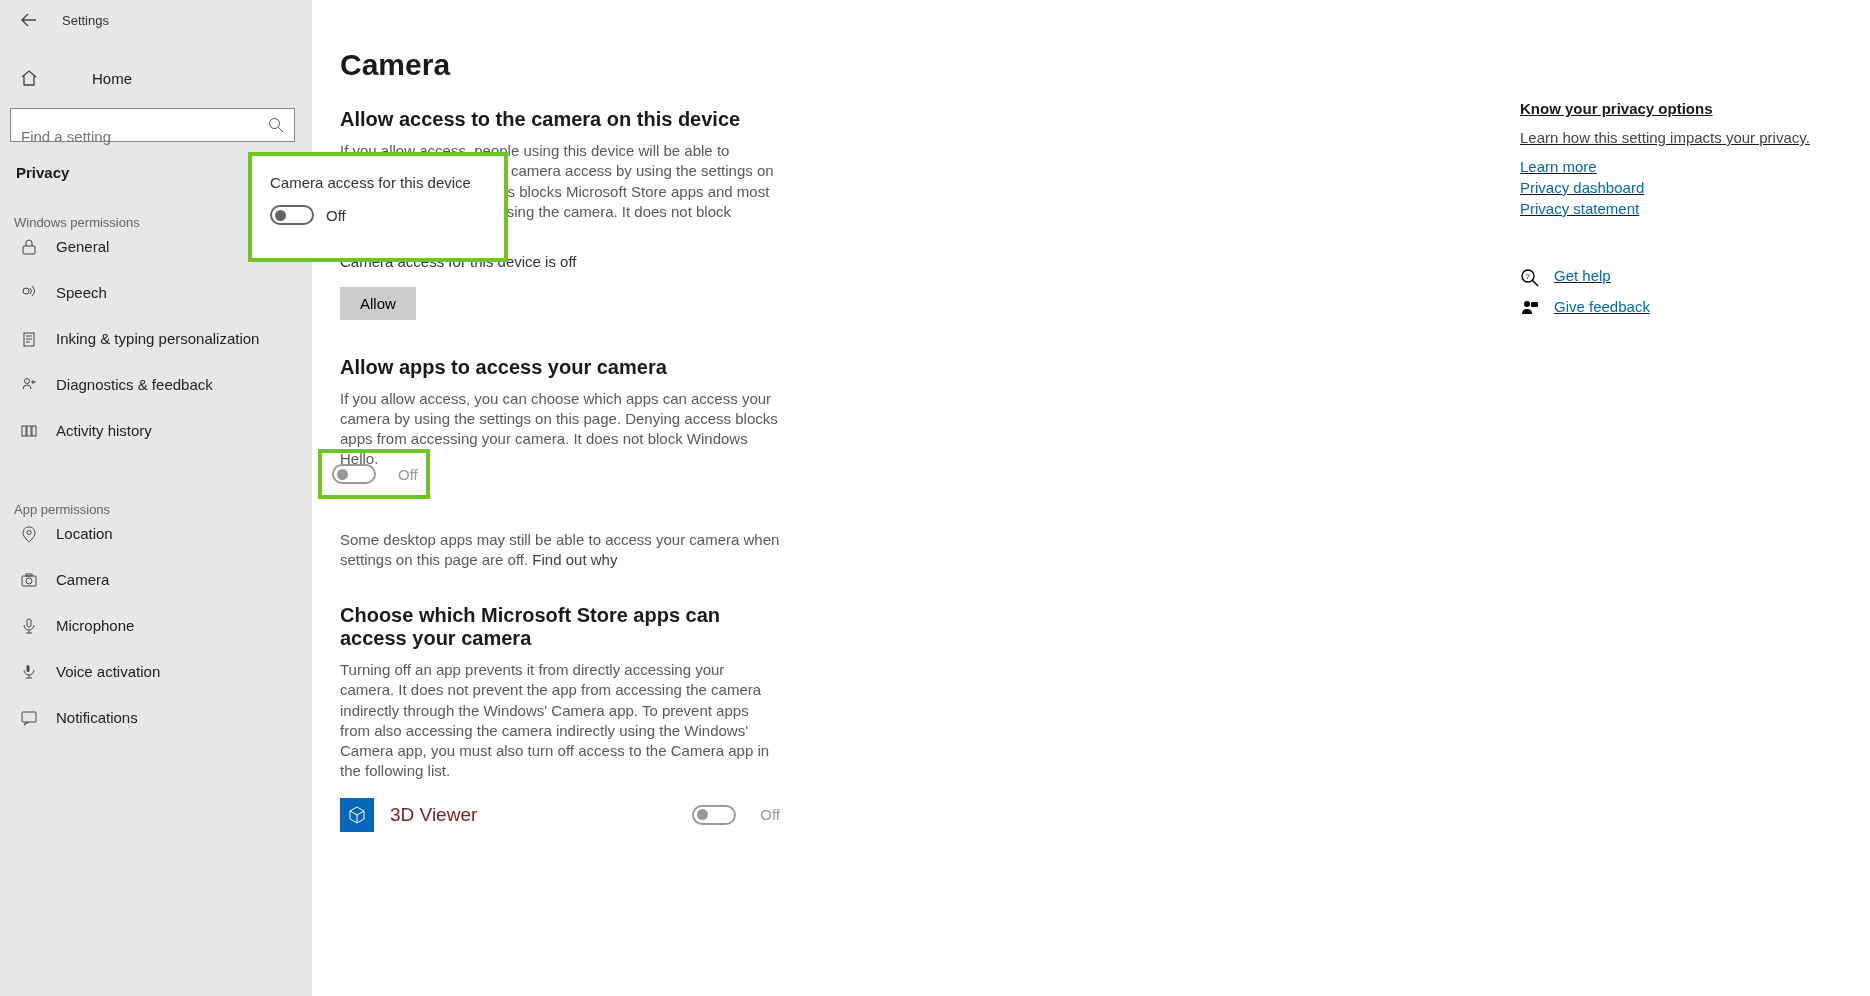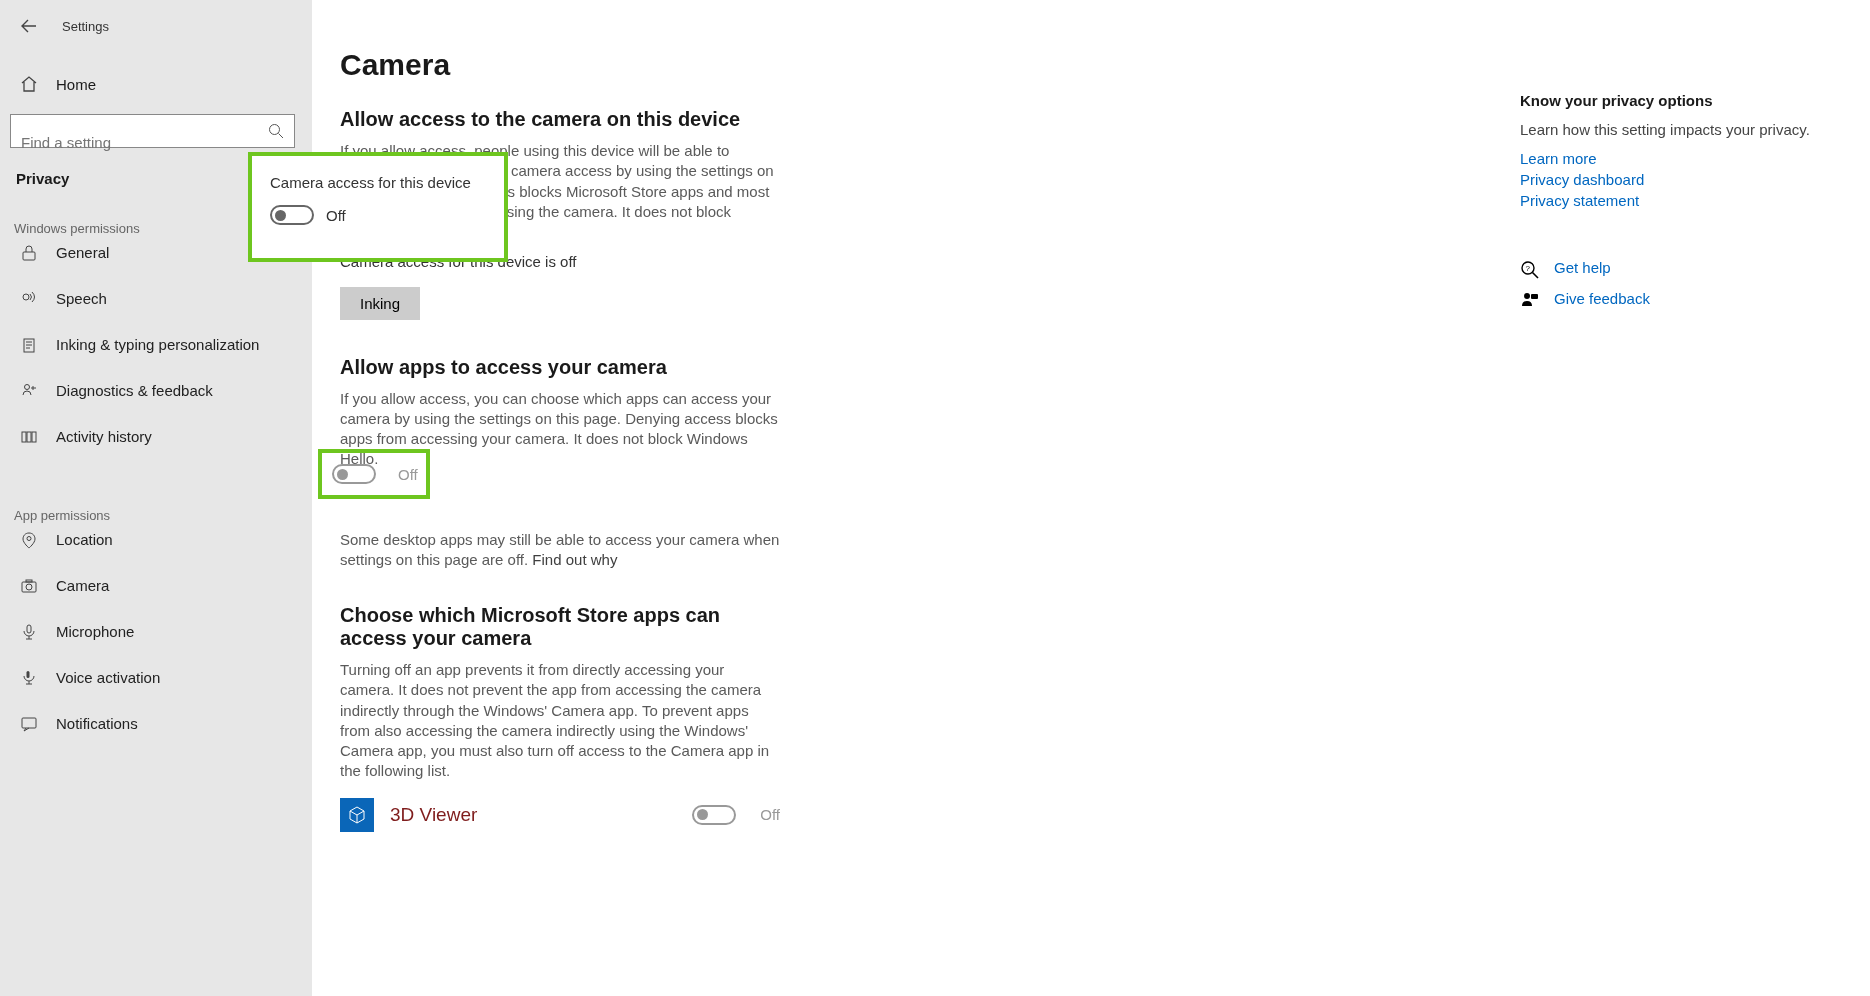--- a/index.html
+++ b/index.html
@@ -4,25 +4,25 @@
 <style>
   * { margin:0; padding:0; box-sizing:border-box; }
   html,body { height:100%; width:100%; font-family:"Segoe UI",-apple-system,sans-serif; color:#1a1a1a; background:#fff; }
   body { width:1870px; height:996px; overflow:hidden; }
 
   
   .titlebar { position:absolute; top:0; right:0; left:0; height:32px; display:flex; justify-content:flex-end; align-items:center; }
   .titlebar .win-btn { width:46px; height:32px; display:flex; align-items:center; justify-content:center; color:#555; cursor:pointer; }
 
   
-  .sidebar { position:absolute; left:0; top:0; width:312px; height:100%; background:#e7e7e7; padding-top:10px; }
+  .sidebar { position:absolute; left:0; top:0; width:312px; height:100%; background:#e7e7e7; padding-top:4px; }
   .back-row { display:flex; align-items:center; height:32px; padding-left:20px; }
   .back-row .back-icon { width:18px; height:18px; color:#444; cursor:pointer; margin-right:24px; }
   .back-row .settings-label { font-size:13px; color:#333; }
-  .home-row { display:flex; align-items:center; height:48px; padding-left:20px; margin-top:18px; cursor:pointer; }
+  .home-row { display:flex; align-items:center; height:48px; padding-left:20px; margin-top:18px; cursor:pointer;gap:36px; }
   .home-row .icon { width:18px; height:18px; margin-right:18px; color:#444; }
   .home-row span { font-size:15px; }
   .search-wrap { padding:0 10px 0 10px; margin-top:6px; }
   .search { width:285px; height:34px; border:1px solid #888; background:#fff; display:flex; align-items:center; padding:0 10px; cursor:text; }
   .search input { border:none; outline:none; flex:1; font-size:15px; background:transparent;margin-top:22px; }
   .search .sicon { color:#555; }
   .cat-label { font-size:15px; font-weight:600; padding-left:16px; margin-top:22px; }
   .section-header { font-size:13px; color:#666; padding-left:14px; margin-top:34px; margin-bottom:8px; }
   .nav-item { display:flex; height:46px; padding-left:20px; cursor:pointer; }
   .nav-item .icon { width:18px; height:18px; margin-right:18px; color:#444; flex-shrink:0; }
@@ -45,21 +45,21 @@
   .app-row { display:flex; align-items:center; margin-top:16px; }
   .app-icon { width:34px; height:34px; background:#0a66b8; color:#fff; display:flex; align-items:center; justify-content:center; margin-right:16px; }
   .app-name { font-size:19px; color:#7f1d1d; flex:1; }
 
   
   .hl-popup { position:absolute; left:248px; top:152px; width:260px; height:110px; background:#fff; border:4px solid #6ec61f; padding:18px 14px 14px 18px; }
   .hl-popup .title { font-size:15px; color:#333; margin-bottom:14px; }
   .hl-toggle-box { position:absolute; left:318px; top:449px; width:112px; height:50px; border:4px solid #6ec61f; display:flex; align-items:center; padding-left:10px; }
 
   
-  .right-panel { position:absolute; right:50px; top:92px; width:300px; }
+  .right-panel { position:absolute; right:50px; top:100px; width:300px;text-decoration:underline; }
   .right-panel h3 { font-size:15px; font-weight:600; margin-bottom:12px; }
   .right-panel p { font-size:15px; color:#444; margin-bottom:12px; }
   .right-panel .lnk { display:block; font-size:15px; color:#0067c0; margin-bottom:4px; cursor:pointer; }
   .help-row { display:flex; align-items:center; margin-bottom:10px; cursor:pointer; }
   .help-row .icon { width:20px; height:20px; margin-right:14px; color:#000; }
 
   svg { display:block; }
 </style>
 </head>
 <body>
@@ -213,21 +213,21 @@
     <span>Notifications</span>
   </div>
 </div>
 
 <div class="content">
   <h1>Camera</h1>
 
   <h2>Allow access to the camera on this device</h2>
   <p>If you allow access, people using this device will be able to choose if their apps have camera access by using the settings on this page. Denying access blocks Microsoft Store apps and most desktop apps from accessing the camera. It does not block Windows Hello.</p>
   <p style="color:#333;">Camera access for this device is off</p>
-  <button class="change-btn">Inking</button>
+  <button class="change-btn">Allow</button>
 
   <h2 style="margin-top:36px;">Allow apps to access your camera</h2>
   <p>If you allow access, you can choose which apps can access your camera by using the settings on this page. Denying access blocks apps from accessing your camera. It does not block Windows Hello.</p>
 
   
   <div style="height:50px;"></div>
 
   <p>
     <span>Some desktop apps may still be able to access your camera when settings on this page are off. </span><a class="link">Find out why</a>
   </p>

